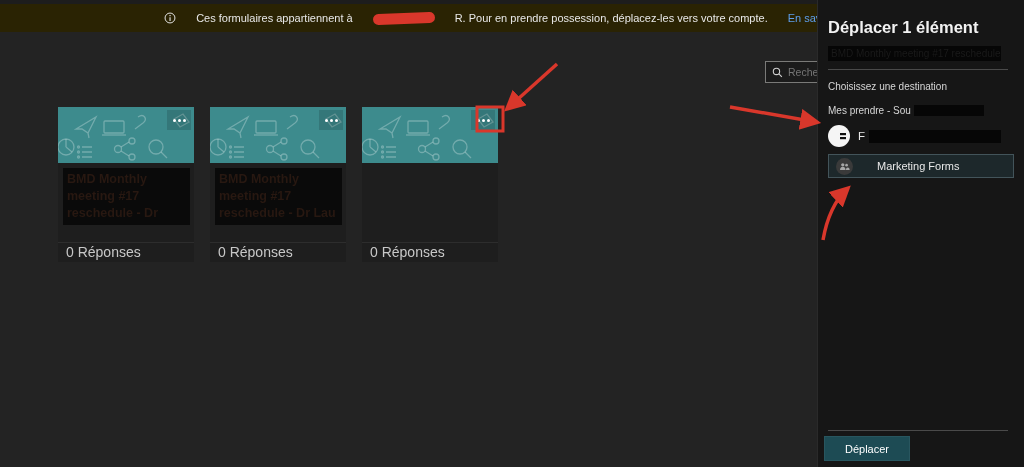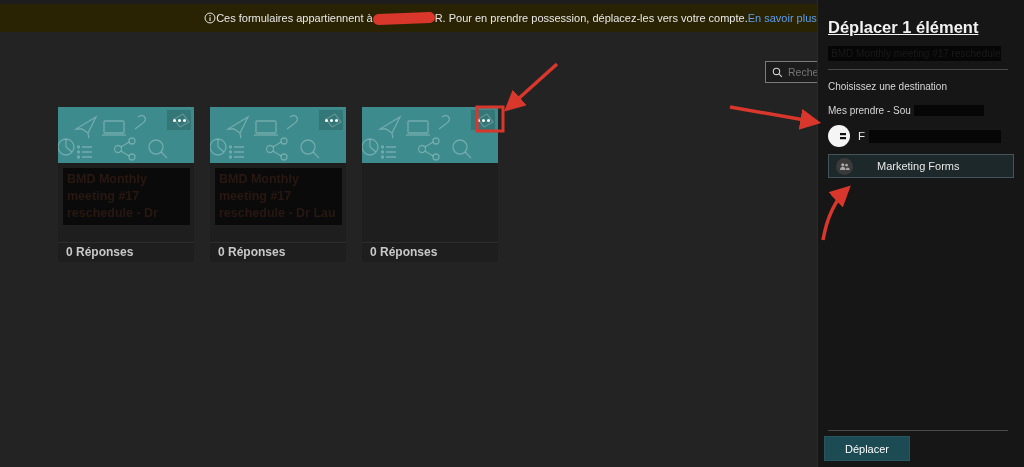--- a/index.html
+++ b/index.html
@@ -3,21 +3,21 @@
 <meta charset="utf-8">
 <style>
   * { margin:0; padding:0; box-sizing:border-box; }
   html,body { width:1024px; height:467px; overflow:hidden; background:#232323;
               font-family:"Liberation Sans", sans-serif; }
   .stage { position:relative; width:1024px; height:467px; background:#232323; }
 
   
   .topstrip { position:absolute; left:0; top:0; width:1024px; height:4px; background:#1d1d1d; }
   .banner { position:absolute; left:0; top:4px; width:1024px; height:28px; background:#2a2303;
-            display:flex; align-items:center; justify-content:center; gap:0;
+            display:flex; align-items:center; justify-content:center; gap:20px;
             font-size:11px; color:#e8e8e8; }
   .banner a { color:#5e9eeb; text-decoration:none; }
   .info-ic { width:12px; height:12px; flex:0 0 auto; }
   .scribble { width:62px; height:11px; background:#d9372b; border-radius:6px;
               transform:rotate(-2deg); flex:0 0 auto; }
 
   
   .search { position:absolute; left:765px; top:61px; width:140px; height:22px;
             background:#1b1b1b; border:1px solid #7a7a78; display:flex; align-items:center;
             padding-left:6px; gap:5px; }
@@ -31,27 +31,27 @@
   .card-doodles { position:absolute; inset:0; }
   .more { position:absolute; right:3px; top:3px; width:24px; height:20px;
           background:rgba(0,0,0,0.14); display:flex; align-items:center; justify-content:center; gap:2px; }
   .more i { width:3px; height:3px; border-radius:50%; background:#fff; }
   .card-body { position:relative; height:79px; }
   .card-title { padding:10px 9px 0 9px; font-size:15.5px; color:#eeeeee; font-weight:500; }
   .redact-title { position:absolute; left:5px; right:4px; top:5px; height:57px; background:#0a0a0a;
                   color:#281811; font-size:12.5px; font-weight:700; line-height:1.35;
                   padding:3px 4px; overflow:hidden; }
   .card-footer { position:absolute; left:0; bottom:0; width:100%; height:20px;
-                 border-top:1px solid #2d2d2d; font-size:12px; color:#c8c8c8;
-                 line-height:19px; padding-left:8px;font-weight:bold; }
+                 border-top:1px solid #2d2d2d; font-size:14px; color:#c8c8c8;
+                 line-height:19px; padding-left:8px; }
 
   
   .panel { position:absolute; right:0; top:0; width:207px; height:467px; background:#161616;
            z-index:5; padding-left:10px; border-left:1px solid #2a2a2a; }
-  .panel-title { margin-top:18px; font-size:16.5px; font-weight:600; color:#f2f2f2;text-decoration:underline; }
+  .panel-title { margin-top:18px; font-size:16.5px; font-weight:600; color:#f2f2f2; }
   .redact-bar { background:#060606; overflow:hidden; white-space:nowrap; color:#1a1a1a; }
   .p-item-redact { margin-top:9px; width:173px; height:15px; font-size:10px; line-height:15px; padding-left:3px; }
   .divider { width:180px; height:1px; background:#4a4a4a; margin-top:8px; }
   .p-label { margin-top:11px; font-size:10px; color:#d6d6d6; display:flex; align-items:center; gap:3px; }
   .row { display:flex; align-items:center; gap:8px; margin-top:9px; }
   .avatar { width:22px; height:22px; border-radius:50%; background:#5b5fc7; color:#fff;
             font-size:8.5px; font-weight:700; display:flex; align-items:center; justify-content:center; flex:0 0 auto; }
   .row-label { font-size:11.5px; color:#e8e8e8; white-space:nowrap; }
   .inline-redact { display:inline-block; vertical-align:middle; }
   .grp1-icon { width:22px; height:22px; flex:0 0 auto; }

